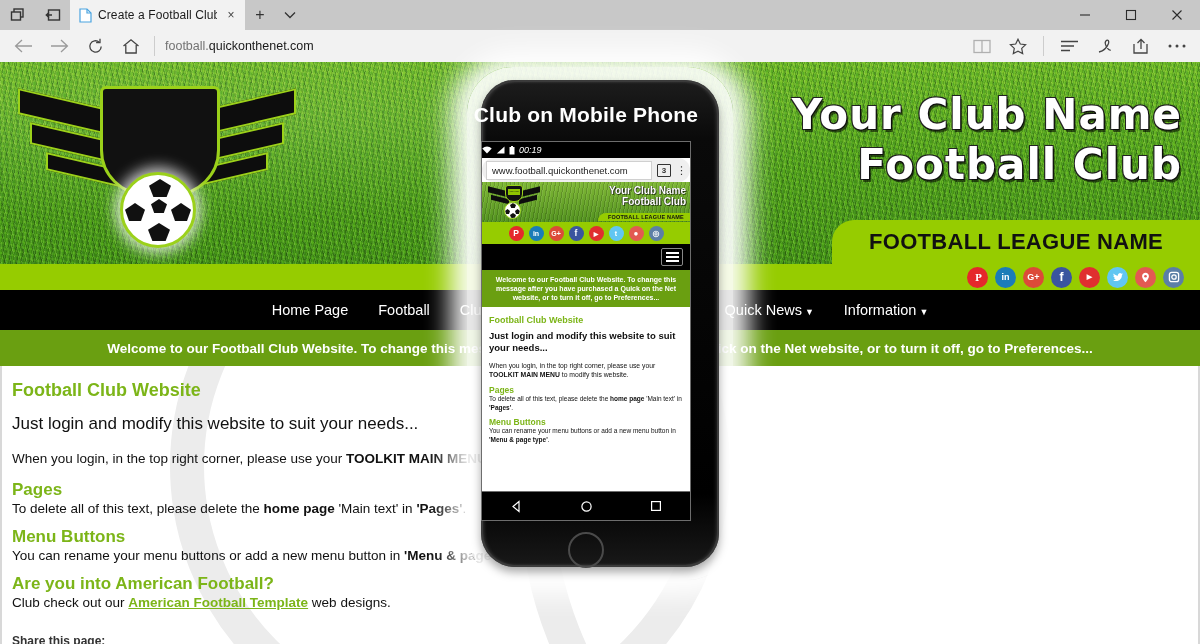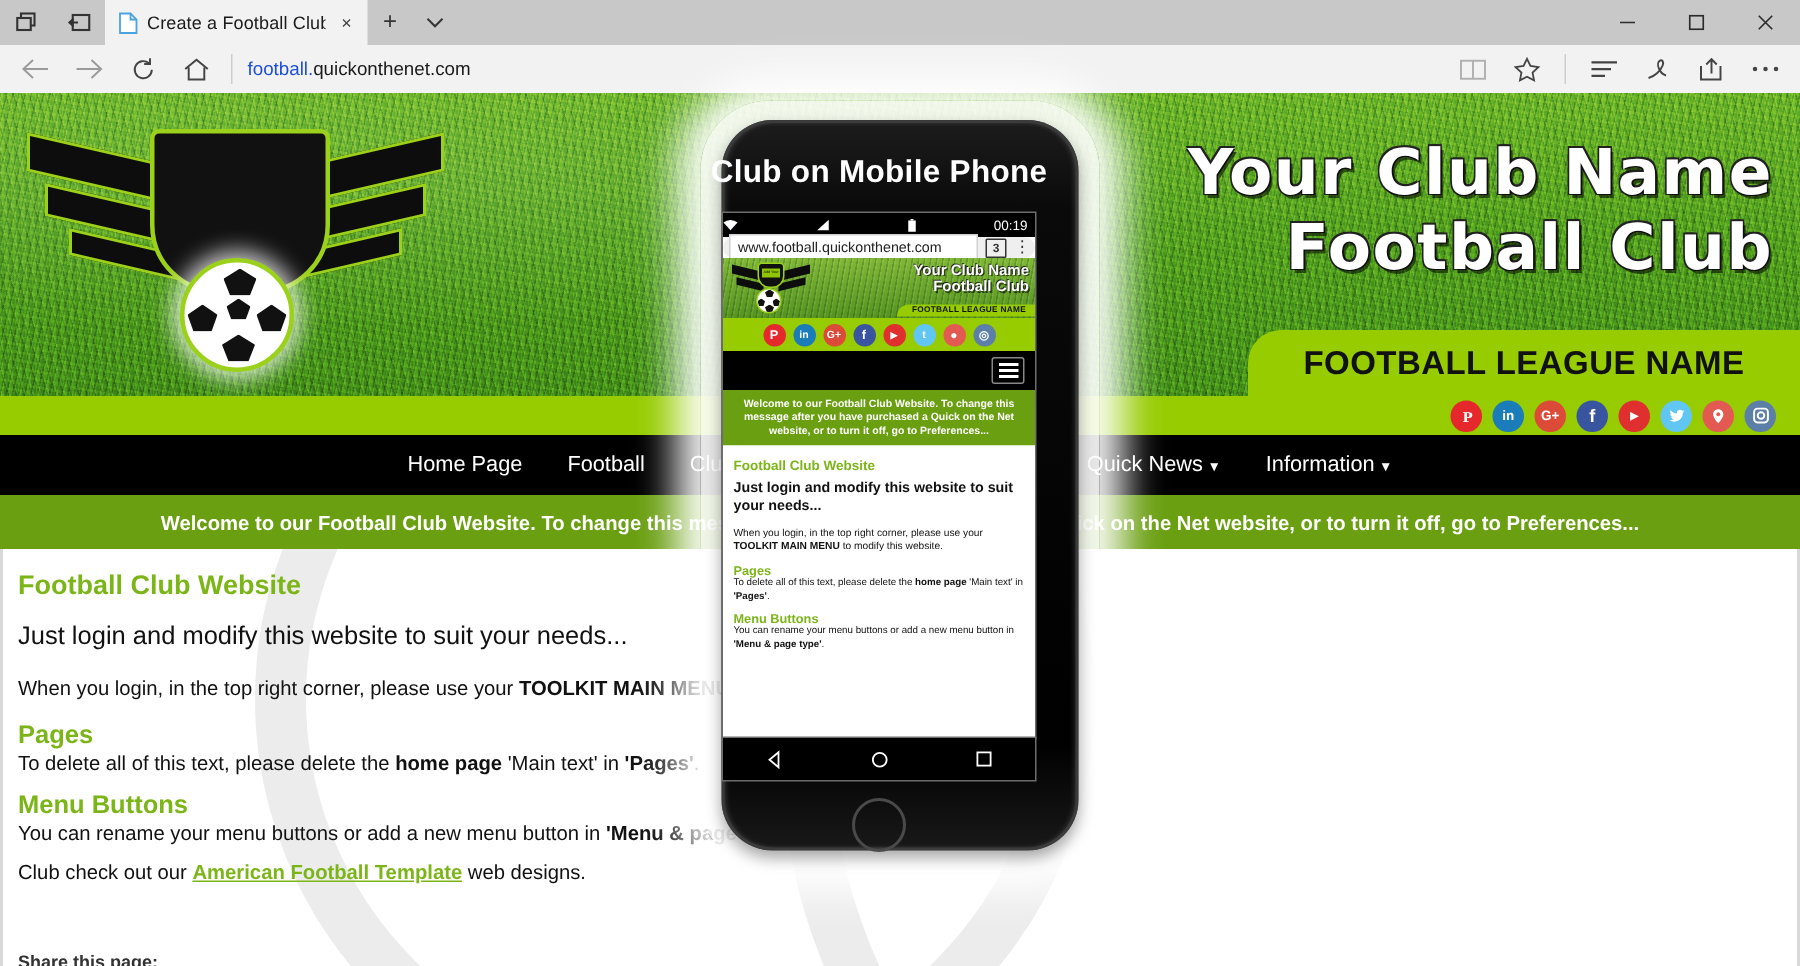--- a/index.html
+++ b/index.html
@@ -52,21 +52,21 @@
   .nav-btn {
     width: 34px; height: 30px; display: flex;
     align-items: center; justify-content: center; color: #555;
   }
   .nav-btn.dim { color: #9a9a9a; }
   .addr-sep { width:1px; height:20px; background:#cdcdcd; margin:0 8px 0 4px; }
   .addrbar {
     flex: 1 1 auto; height: 30px; display: flex; align-items: center;
     font-size: 12.5px;
   }
-  .url-dim { color: #1d4ed8; }
+  .url-dim { color: #737373; }
   .url-strong { color: #1a1a1a; }
   .nav-right { display: flex; align-items: center; gap: 2px; }
   .nav-right .vsep { width:1px; height:20px; background:#cdcdcd; margin:0 6px; }
 
   
   #page {
     position: absolute; top: 62px; left: 0;
     width: 1200px; height: 582px; overflow: hidden; background: #fff;
   }
 
@@ -209,25 +209,25 @@
   .phone-title {
     position: absolute; top: 36px; left: 0; width: 238px; text-align: center;
     color: #fff; font-size: 21px; font-weight: bold; letter-spacing: .2px;
   }
   .phone-screen {
     position: absolute; left: 15px; top: 75px; width: 208px; height: 350px;
     background: #fff; overflow: hidden; box-shadow: 0 0 0 1px #6d6d6d;
   }
   .ph-status {
     height: 16px; background: #000; color: #fff;
-    display: flex; align-items: center; justify-content: space-between;
-    gap: 4px; padding-right: 5px; font-size: 9px;
+    display: flex; align-items: center; justify-content: flex-start;
+    gap: 4px; padding-right: 5px; font-size: 9px; font-style: italic;
   }
   .ph-omni {
-    height: 14px; background: #efefef; display: flex; align-items: center;
+    height: 24px; background: #efefef; display: flex; align-items: center;
     padding: 0 4px; gap: 5px; border-radius: 13px;
   }
   .ph-url {
     flex: 1 1 auto; height: 19px; background: #fff; border: 1px solid #d0d0d0;
     display: flex; align-items: center; padding-left: 5px;
     font-size: 9.5px; color: #222; white-space: nowrap; overflow: hidden;
   }
   .ph-tabs {
     width: 14px; height: 13px; border: 1.5px solid #333; color: #333;
     font-size: 8px; display: flex; align-items: center; justify-content: center;
@@ -507,20 +507,21 @@
         <h1 class="green">Football Club Website</h1>
         <p class="lead">Just login and modify this website to suit your needs...</p>
         <p class="para"><span>When you login, in the top right corner, please use your </span><b>TOOLKIT MAIN MENU</b><span> to modify this website.</span></p>
 
         <h2 class="green">Pages</h2>
         <p class="sub"><span>To delete all of this text, please delete the </span><b>home page</b><span> 'Main text' in </span><b>'Pages'</b><span>.</span></p>
 
         <h2 class="green">Menu Buttons</h2>
         <p class="sub"><span>You can rename your menu buttons or add a new menu button in </span><b>'Menu &amp; page type'</b><span>.</span></p>
 
+        <h2 class="green">Are you into American Football?</h2>
         <p class="sub"><span>Club check out our </span><a href="#">American Football Template</a><span> web designs.</span></p>
       </div>
 
       <div class="share">Share this page:</div>
     </div>
   </div>
 
   <div id="phone">
     <div class="phone-glow"></div>
     <div class="phone-body"></div>

